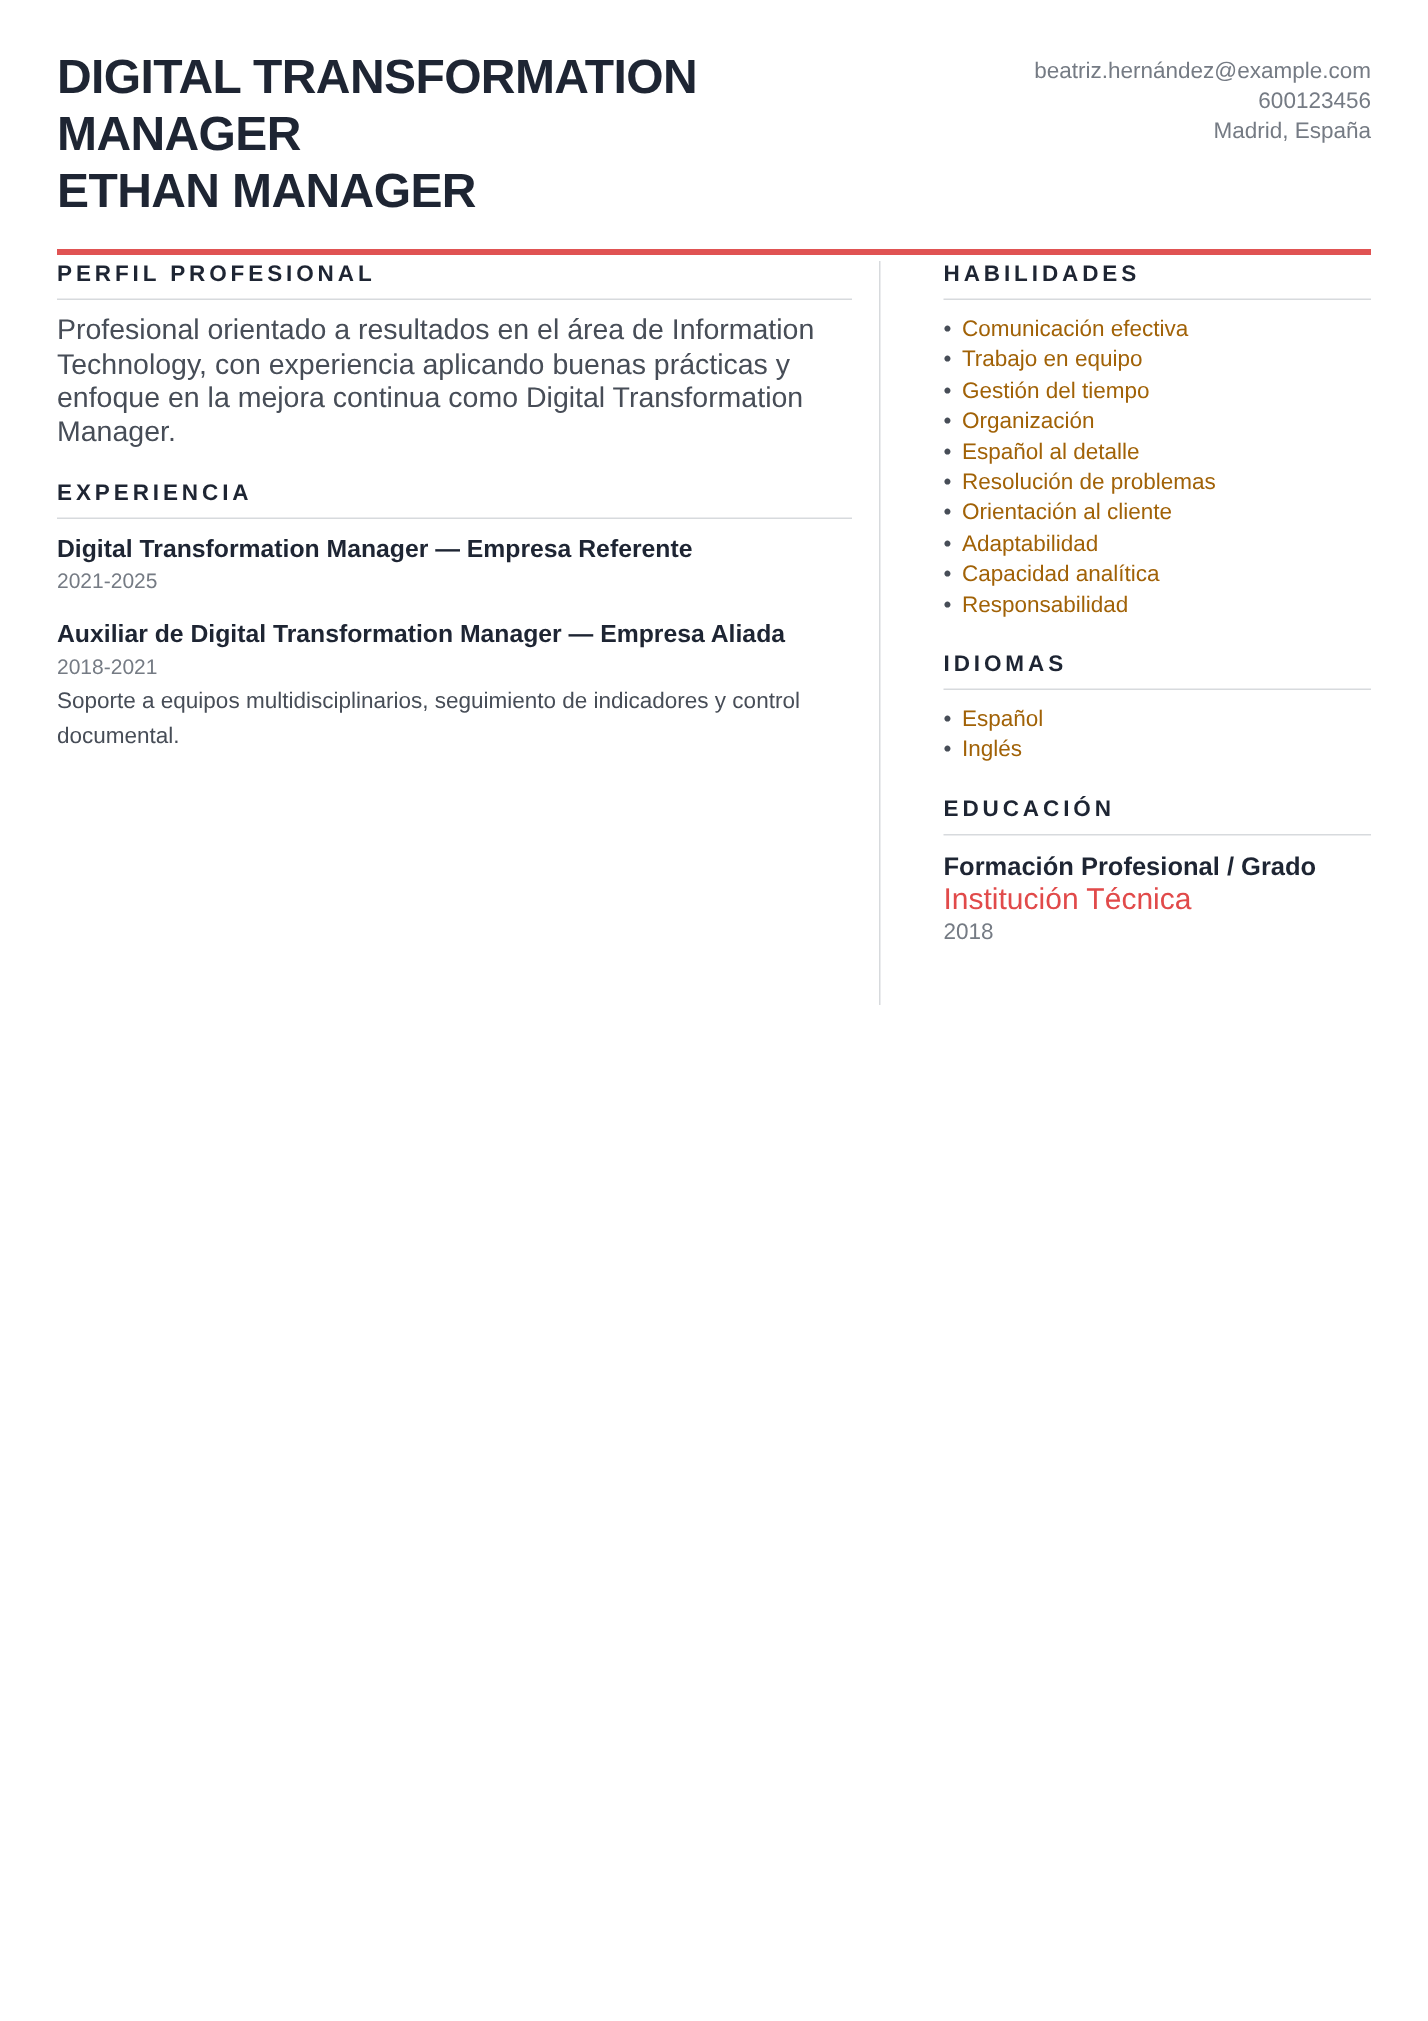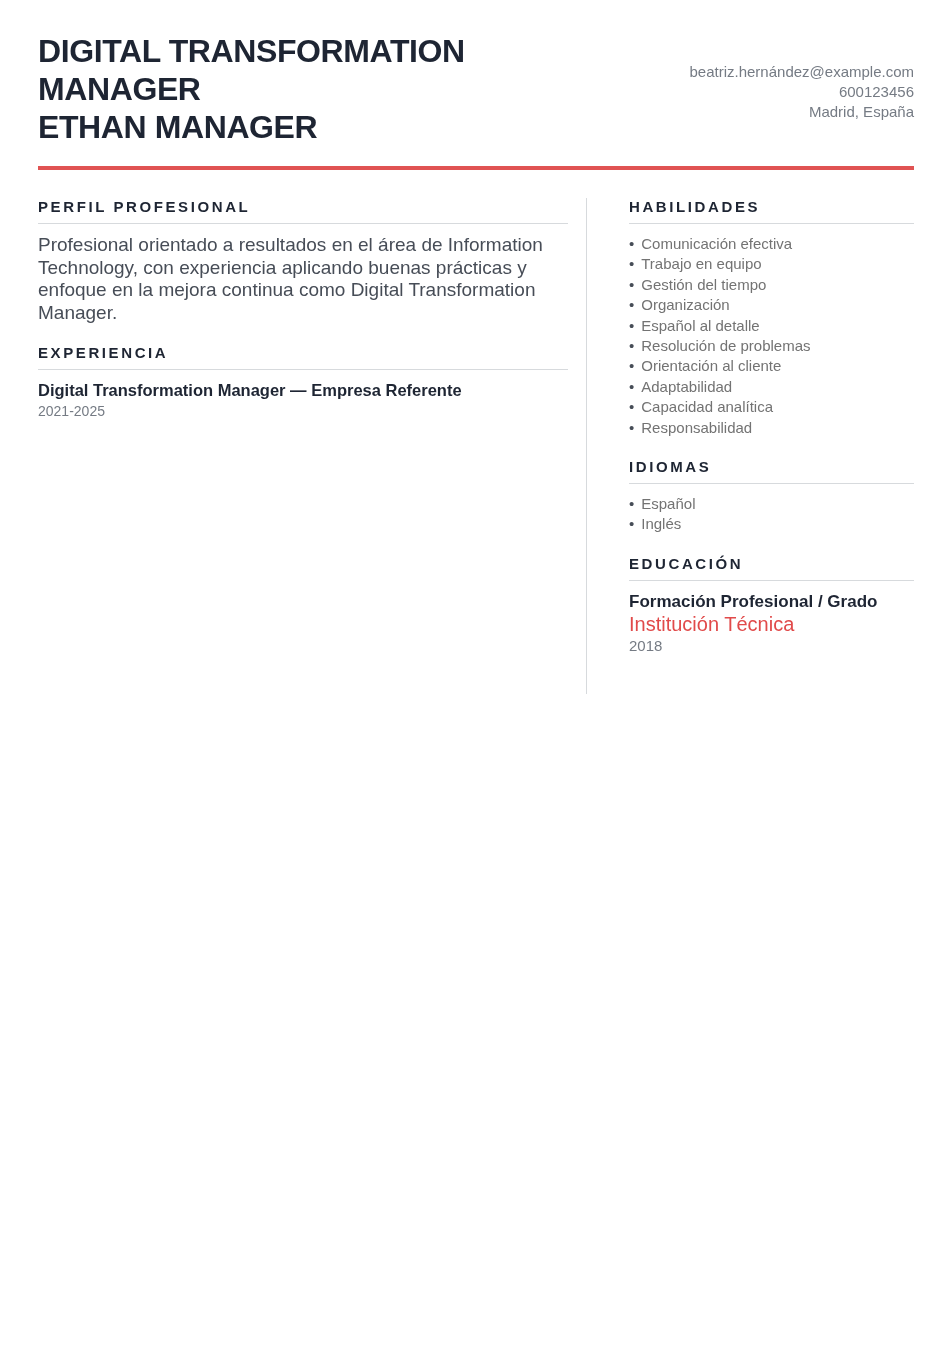--- a/index.html
+++ b/index.html
@@ -8,29 +8,29 @@
     position: relative;
     width: 952px;
     height: 1347px;
     background: #ffffff;
     padding: 32px 38px 0 38px;
     font-family: "Liberation Sans", sans-serif;
     color: #474d57;
     overflow: hidden;
   }
   
-  .header-row { display: flex; justify-content: space-between; align-items: center; }
+  .header-row { display: flex; justify-content: space-between; align-items: flex-start; }
   .title { margin: 0; font-size: 32px; line-height: 38px; font-weight: 700;
            color: #1e2533; letter-spacing: -0.4px; }
   .title div { white-space: nowrap; }
   .contact { text-align: right; font-size: 15px; line-height: 20px; color: #757b84; padding-top: 6px; }
   .accent-rule { height: 4px; background: #e05353; border: none; margin: 20px 0 0 0; }
 
   
-  .columns { display: flex; align-items: stretch; margin-top: 28px; }
+  .columns { display: flex; align-items: stretch; margin-top: 4px; }
   .col-left { width: 548px; padding-right: 18px; flex: none; }
   .v-divider { width: 1px; background: #d7dadd; flex: none; }
   .col-right { flex: 1; padding-left: 42px; padding-bottom: 38px; }
 
   
   .section-heading {
     margin: 0 0 10px 0;
     font-size: 15px;
     font-weight: 700;
     letter-spacing: 2.6px;
@@ -45,21 +45,21 @@
 
   
   .job { margin-bottom: 18px; }
   .job:last-child { margin-bottom: 0; }
   .job-title { margin: 0; font-size: 16.5px; line-height: 21px; font-weight: 700; color: #1e2533; }
   .job-dates { font-size: 14px; line-height: 16px; color: #757b84; margin-top: 2px; }
   .job-desc { margin: 5px 0 0 0; font-size: 15px; line-height: 22.5px; color: #474d57; }
 
   
   .bullet-list { list-style: none; margin: 0; padding: 0; }
-  .bullet-list li { font-size: 15px; line-height: 20.4px; color: #737373; }
+  .bullet-list li { font-size: 15px; line-height: 20.4px; color: #a16207; }
   .bullet-list li::before { content: "\2022"; margin-right: 7px; color: #474d57; }
 
   
   .edu-degree { margin: 0; font-size: 17px; line-height: 21px; font-weight: 700; color: #1e2533; }
   .edu-institution { font-size: 20px; line-height: 20px; color: #e14a4a; margin-top: 2px; }
   .edu-year { font-size: 15px; line-height: 20px; color: #757b84; margin-top: 2px; }
 </style>
 </head>
 <body>
 
@@ -90,20 +90,25 @@
       </div>
 
       <div class="section">
         <h2 class="section-heading">EXPERIENCIA</h2>
 
         <div class="job">
           <h3 class="job-title">Digital Transformation Manager — Empresa Referente</h3>
           <div class="job-dates">2021-2025</div>
         </div>
 
+        <div class="job">
+          <h3 class="job-title">Auxiliar de Digital Transformation Manager — Empresa Aliada</h3>
+          <div class="job-dates">2018-2021</div>
+          <p class="job-desc">Soporte a equipos multidisciplinarios, seguimiento de indicadores y control documental.</p>
+        </div>
       </div>
 
     </div>
 
     <div class="v-divider"></div>
 
     <div class="col-right">
 
       <div class="section">
         <h2 class="section-heading">HABILIDADES</h2>

